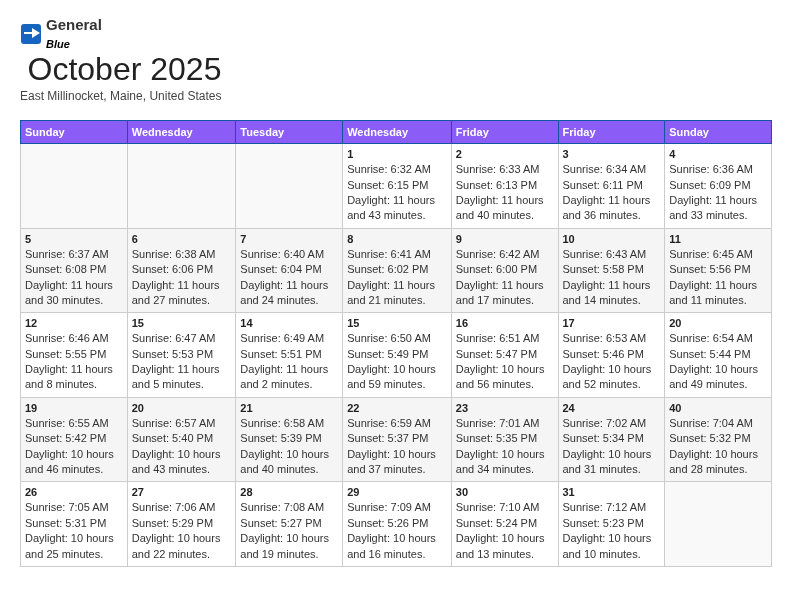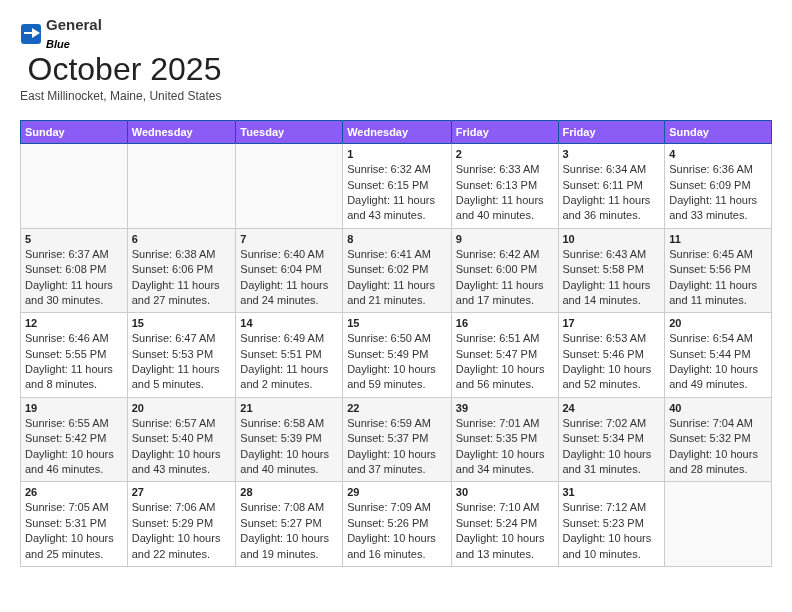--- a/index.html
+++ b/index.html
@@ -224,21 +224,21 @@
           </td>
           <td>
             <div class="day-number">21</div>
             <div class="day-info">Sunrise: 6:58 AM<br>Sunset: 5:39 PM<br>Daylight: 10 hours and 40 minutes.</div>
           </td>
           <td>
             <div class="day-number">22</div>
             <div class="day-info">Sunrise: 6:59 AM<br>Sunset: 5:37 PM<br>Daylight: 10 hours and 37 minutes.</div>
           </td>
           <td>
-            <div class="day-number">39</div>
+            <div class="day-number">23</div>
             <div class="day-info">Sunrise: 7:01 AM<br>Sunset: 5:35 PM<br>Daylight: 10 hours and 34 minutes.</div>
           </td>
           <td>
             <div class="day-number">24</div>
             <div class="day-info">Sunrise: 7:02 AM<br>Sunset: 5:34 PM<br>Daylight: 10 hours and 31 minutes.</div>
           </td>
           <td>
             <div class="day-number">40</div>
             <div class="day-info">Sunrise: 7:04 AM<br>Sunset: 5:32 PM<br>Daylight: 10 hours and 28 minutes.</div>
           </td>

